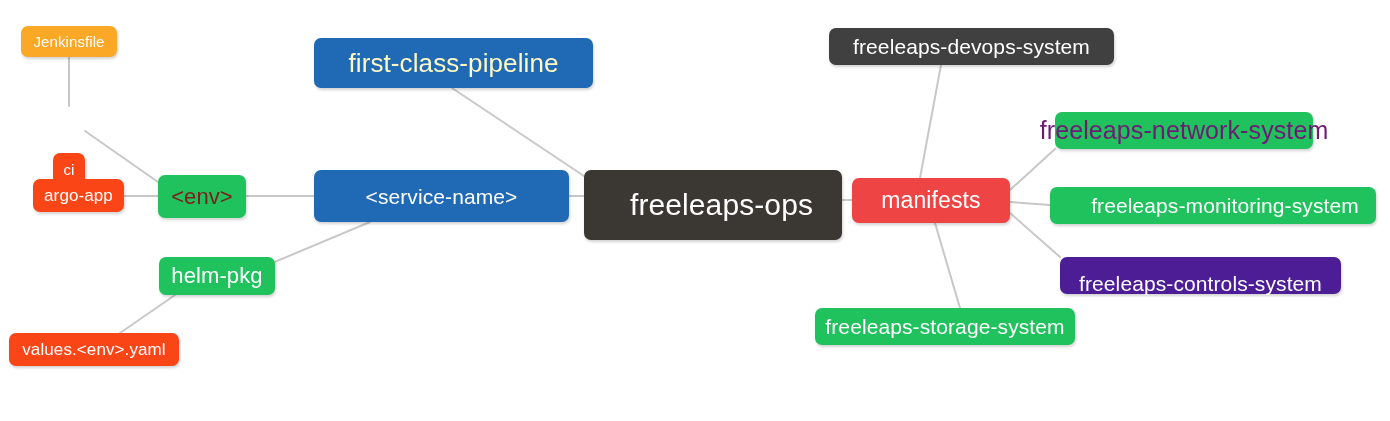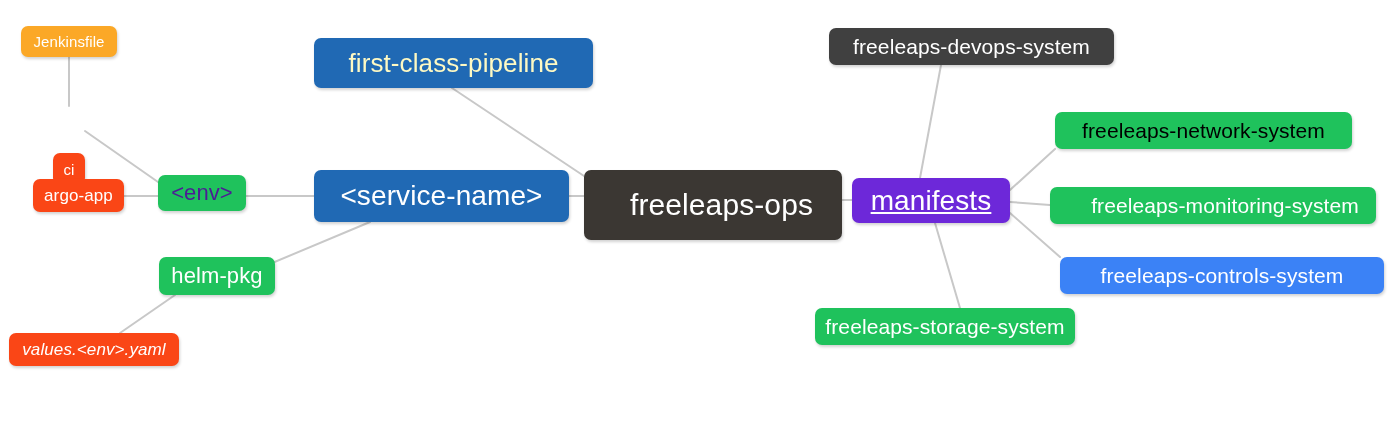--- a/index.html
+++ b/index.html
@@ -58,56 +58,56 @@
       <line x1="920" y1="178" x2="941" y2="65" stroke="#c8c8c8" stroke-width="2" stroke-linecap="round"></line>
       <line x1="1010" y1="190" x2="1055" y2="149" stroke="#c8c8c8" stroke-width="2" stroke-linecap="round"></line>
       <line x1="1010" y1="202" x2="1050" y2="205" stroke="#c8c8c8" stroke-width="2" stroke-linecap="round"></line>
       <line x1="1010" y1="213" x2="1060" y2="257" stroke="#c8c8c8" stroke-width="2" stroke-linecap="round"></line>
       <line x1="935" y1="223" x2="960" y2="308" stroke="#c8c8c8" stroke-width="2" stroke-linecap="round"></line>
     </svg>
   <div id="node-layer">
       <div class="node" style="left: 584px; top: 170px; width: 258px; height: 70px; background: rgb(59, 55, 51); color: rgb(255, 255, 255); font-size: 30px; padding-left: 17px;">
         <span>freeleaps-ops</span>
       </div>
-      <div class="node" style="left: 314px; top: 170px; width: 255px; height: 52px; background: rgb(32, 105, 180); color: rgb(255, 255, 255); font-size: 28px;">
+      <div class="node" style="left: 314px; top: 170px; width: 255px; height: 52px; background: rgb(32, 105, 180); color: rgb(255, 255, 255); font-size: 21px;">
         <span>&lt;service-name&gt;</span>
       </div>
       <div class="node" style="left: 314px; top: 38px; width: 279px; height: 50px; background: rgb(32, 105, 180); color: #fef9c3; font-size: 26px;">
         <span>first-class-pipeline</span>
       </div>
-      <div class="node" style="left: 852px; top: 178px; width: 158px; height: 45px; background: #6d28d9; color: rgb(255, 255, 255); font-size: 28px; text-decoration: underline;">
+      <div class="node" style="left: 852px; top: 178px; width: 158px; height: 45px; background: #ef4444; color: rgb(255, 255, 255); font-size: 23px;">
         <span>manifests</span>
       </div>
-      <div class="node" style="left: 158px; top: 175px; width: 88px; height: 36px; background: rgb(31, 194, 92); color: #4c1d95; font-size: 22px;">
+      <div class="node" style="left: 158px; top: 175px; width: 88px; height: 43px; background: rgb(31, 194, 92); color: #7f1d1d; font-size: 22px;">
         <span>&lt;env&gt;</span>
       </div>
       <div class="node" style="left: 159px; top: 257px; width: 116px; height: 38px; background: rgb(31, 194, 92); color: rgb(255, 255, 255); font-size: 22px;">
         <span>helm-pkg</span>
       </div>
       <div class="node" style="left: 21px; top: 26px; width: 96px; height: 31px; background: rgb(251, 168, 39); color: rgb(255, 255, 255); font-size: 15px;">
         <span>Jenkinsfile</span>
       </div>
       <div class="node" style="left: 53px; top: 106px; width: 32px; height: 32px; background: rgb(250, 70, 22); color: rgb(255, 255, 255); font-size: 15px; margin-top: 47px;">
         <span>ci</span>
       </div>
       <div class="node" style="left: 33px; top: 179px; width: 91px; height: 33px; background: rgb(250, 70, 22); color: #ffffff; font-size: 17px;">
         <span>argo-app</span>
       </div>
-      <div class="node" style="left: 9px; top: 333px; width: 170px; height: 33px; background: rgb(250, 70, 22); color: rgb(255, 255, 255); font-size: 17px; font-style: italic;">
+      <div class="node" style="left: 9px; top: 333px; width: 170px; height: 33px; background: rgb(250, 70, 22); color: rgb(255, 255, 255); font-size: 17px;">
         <span>values.&lt;env&gt;.yaml</span>
       </div>
       <div class="node" style="left: 800px; top: 28px; width: 285px; height: 37px; background: #404040; color: rgb(255, 255, 255); font-size: 21px; margin-left: 29px;">
         <span>freeleaps-devops-system</span>
       </div>
-      <div class="node" style="left: 1055px; top: 112px; width: 297px; height: 37px; background: rgb(31, 194, 92); color: #000000; font-size: 21px;">
+      <div class="node" style="left: 1055px; top: 112px; width: 258px; height: 37px; background: rgb(31, 194, 92); color: #701a75; font-size: 25px;">
         <span>freeleaps-network-system</span>
       </div>
       <div class="node" style="left: 1050px; top: 187px; width: 326px; height: 37px; background: rgb(31, 194, 92); color: rgb(255, 255, 255); font-size: 21px; padding-left: 24px;">
         <span>freeleaps-monitoring-system</span>
       </div>
-      <div class="node" style="left: 1060px; top: 257px; width: 324px; height: 37px; background: #3b82f6; color: rgb(255, 255, 255); font-size: 21px;">
+      <div class="node" style="left: 1060px; top: 257px; width: 281px; height: 37px; background: #4c1d95; color: rgb(255, 255, 255); font-size: 21px; align-items: flex-end;">
         <span>freeleaps-controls-system</span>
       </div>
       <div class="node" style="left: 815px; top: 308px; width: 260px; height: 37px; background: rgb(31, 194, 92); color: rgb(255, 255, 255); font-size: 21px;">
         <span>freeleaps-storage-system</span>
       </div>
     </div>
 </div>
 
 </body></html>

